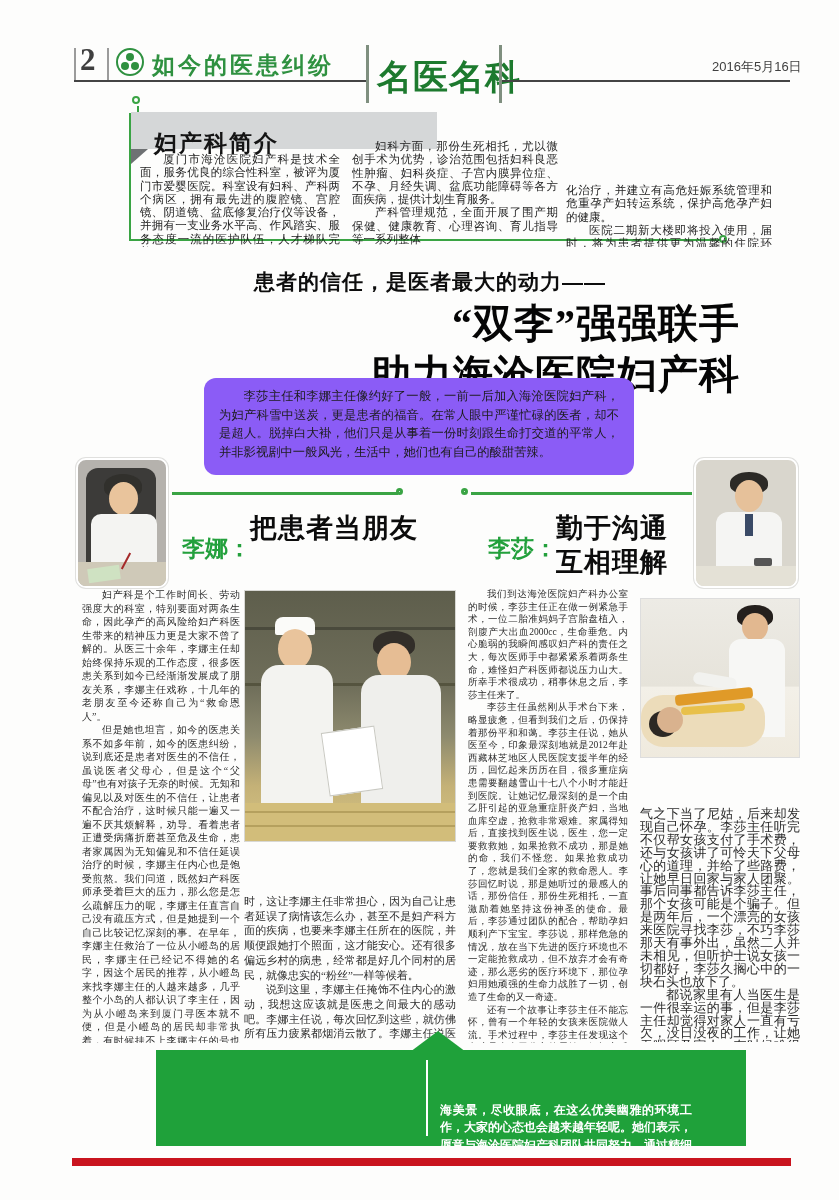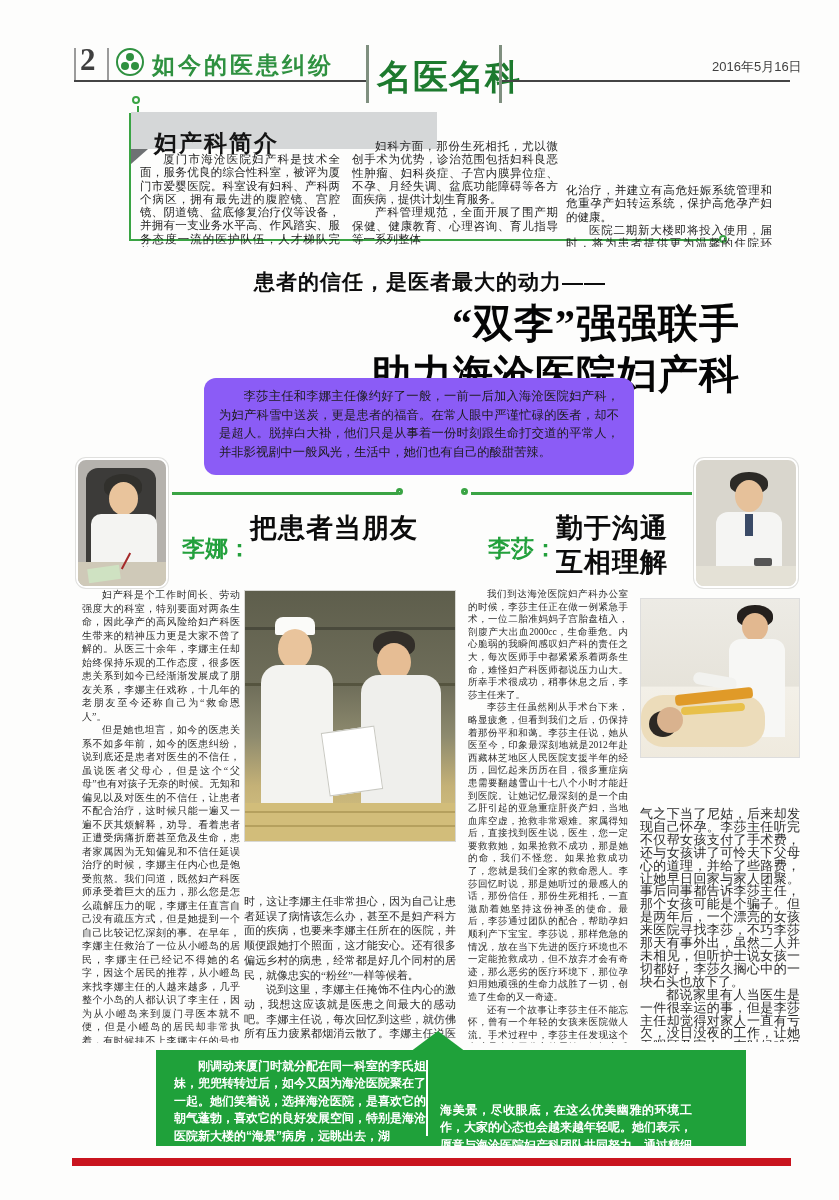--- a/index.html
+++ b/index.html
@@ -191,22 +191,19 @@
     <div class="ps" style="left:40px;top:106px;width:64px;height:8px;background:#e8c04a;transform:rotate(-4deg);border-radius:4px;"></div>
   </div>
   <div id="art4" class="art">
       <p class="cont">气之下当了尼姑，后来却发现自己怀孕。李莎主任听完不仅帮女孩支付了手术费，还与女孩讲了可怜天下父母心的道理，并给了些路费，让她早日回家与家人团聚。事后同事都告诉李莎主任，那个女孩可能是个骗子。但是两年后，一个漂亮的女孩来医院寻找李莎，不巧李莎那天有事外出，虽然二人并未相见，但听护士说女孩一切都好，李莎久搁心中的一块石头也放下了。</p>
       <p>都说家里有人当医生是一件很幸运的事，但是李莎主任却觉得对家人一直有亏欠，没日没夜的工作，让她无暇顾及家人。有时候难得回家休息，为不打扰家人，把手机调成震动握在手里，随时做好回院参与抢救的准备。李莎主任说，最亏欠的是自己的母亲，是母亲在自己刚进妇产科的时候给了自己极大的鼓励，但是母亲因病卧榻的时候，自己却因为工作不能常常守在母亲身边，是自己最大的遗憾。</p>
     </div>
 
   <div id="ftri"></div>
   <div id="fbox"></div>
   <div id="fdiv"></div>
-  <div id="fcol-left" class="fcol">
-      <p>刚调动来厦门时就分配在同一科室的李氏姐妹，兜兜转转过后，如今又因为海沧医院聚在了一起。她们笑着说，选择海沧医院，是喜欢它的朝气蓬勃，喜欢它的良好发展空间，特别是海沧医院新大楼的“海景”病房，远眺出去，湖</p>
-    </div>
   <div id="fcol-right" class="fcol">
       <p class="cont">海美景，尽收眼底，在这么优美幽雅的环境工作，大家的心态也会越来越年轻呢。她们表示，愿意与海沧医院妇产科团队共同努力，通过精细的管理，打造一个精品科室，促进妇产科走上良好的高速发展轨道。</p>
     </div>
 
   <div id="redbar"></div>
 
 </div>
 
 </body></html>

